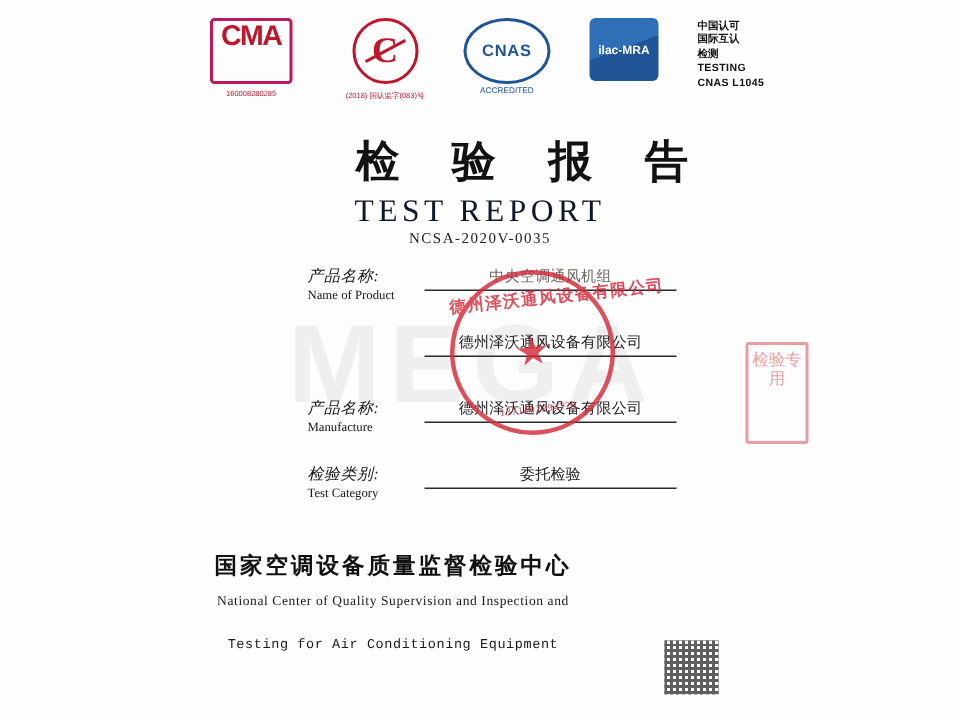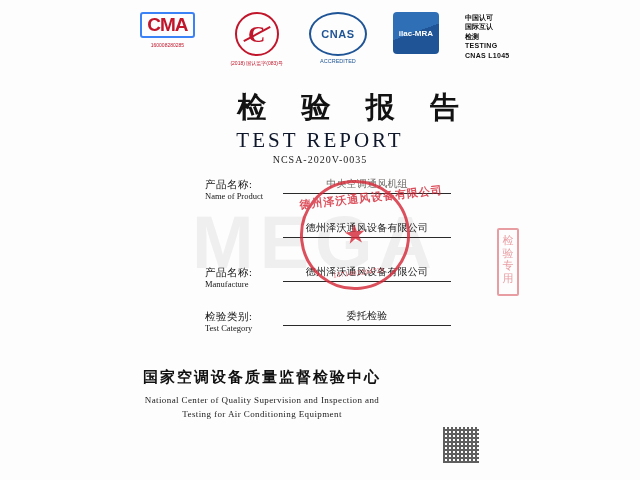--- a/index.html
+++ b/index.html
@@ -40,23 +40,23 @@
   }
   .mark-cma {
     width: 74px;
   }
   .cma-logo {
     font-family: "Liberation Sans", sans-serif;
     font-weight: bold;
     font-size: 19px;
     letter-spacing: -1px;
     color: #c0152a;
-    border: 2px solid #3b82f6;
+    border: 2px solid #be185d;
     border-radius: 3px;
-    padding: 1px 5px 2px 5px;
+    padding: 1px 5px 20px 5px;
     line-height: 1;
   }
   .cma-code {
     font-family: "Liberation Sans", sans-serif;
     font-size: 5px;
     color: #c0152a;
     margin-top: 4px;
     letter-spacing: 0px;
   }
   .cal-circle {
@@ -202,20 +202,21 @@
     top: 0;
     width: 76px;
     line-height: 1.25;
   }
   .label-cn {
     font-family: "Liberation Serif", serif;
     font-size: 10.5px;
     letter-spacing: 0.5px;
     color: #151515;
     white-space: nowrap;
+    font-style: italic;
   }
   .label-en {
     font-family: "Liberation Serif", serif;
     font-size: 8.5px;
     color: #151515;
     white-space: nowrap;
   }
   .field-value {
     position: absolute;
     left: 78px;
@@ -255,22 +256,22 @@
     color: #111111;
   }
   .footer-en1 {
     margin-top: 8px;
     font-family: "Liberation Serif", serif;
     font-size: 9px;
     letter-spacing: 0.4px;
     color: #1a1a1a;
   }
   .footer-en2 {
-    margin-top: 4px;
-    font-family: Liberation Serif, serif;
+    margin-top: 20px;
+    font-family: Liberation Mono, monospace;
     font-size: 9px;
     letter-spacing: 0.4px;
     color: #1a1a1a;
   }
 
   
   .seal {
     position: absolute;
     left: 300px;
     top: 180px;
@@ -314,21 +315,21 @@
     font-size: 7px;
     letter-spacing: 0.5px;
     white-space: nowrap;
   }
 
   
   .side-seal {
     position: absolute;
     left: 497px;
     top: 228px;
-    width: 22px;
+    width: 42px;
     height: 68px;
     border: 2px solid #d8505a;
     border-radius: 2px;
     opacity: 0.55;
     color: #d8505a;
     font-family: "Liberation Serif", serif;
     font-size: 11px;
     line-height: 1.15;
     text-align: center;
     padding-top: 4px;

